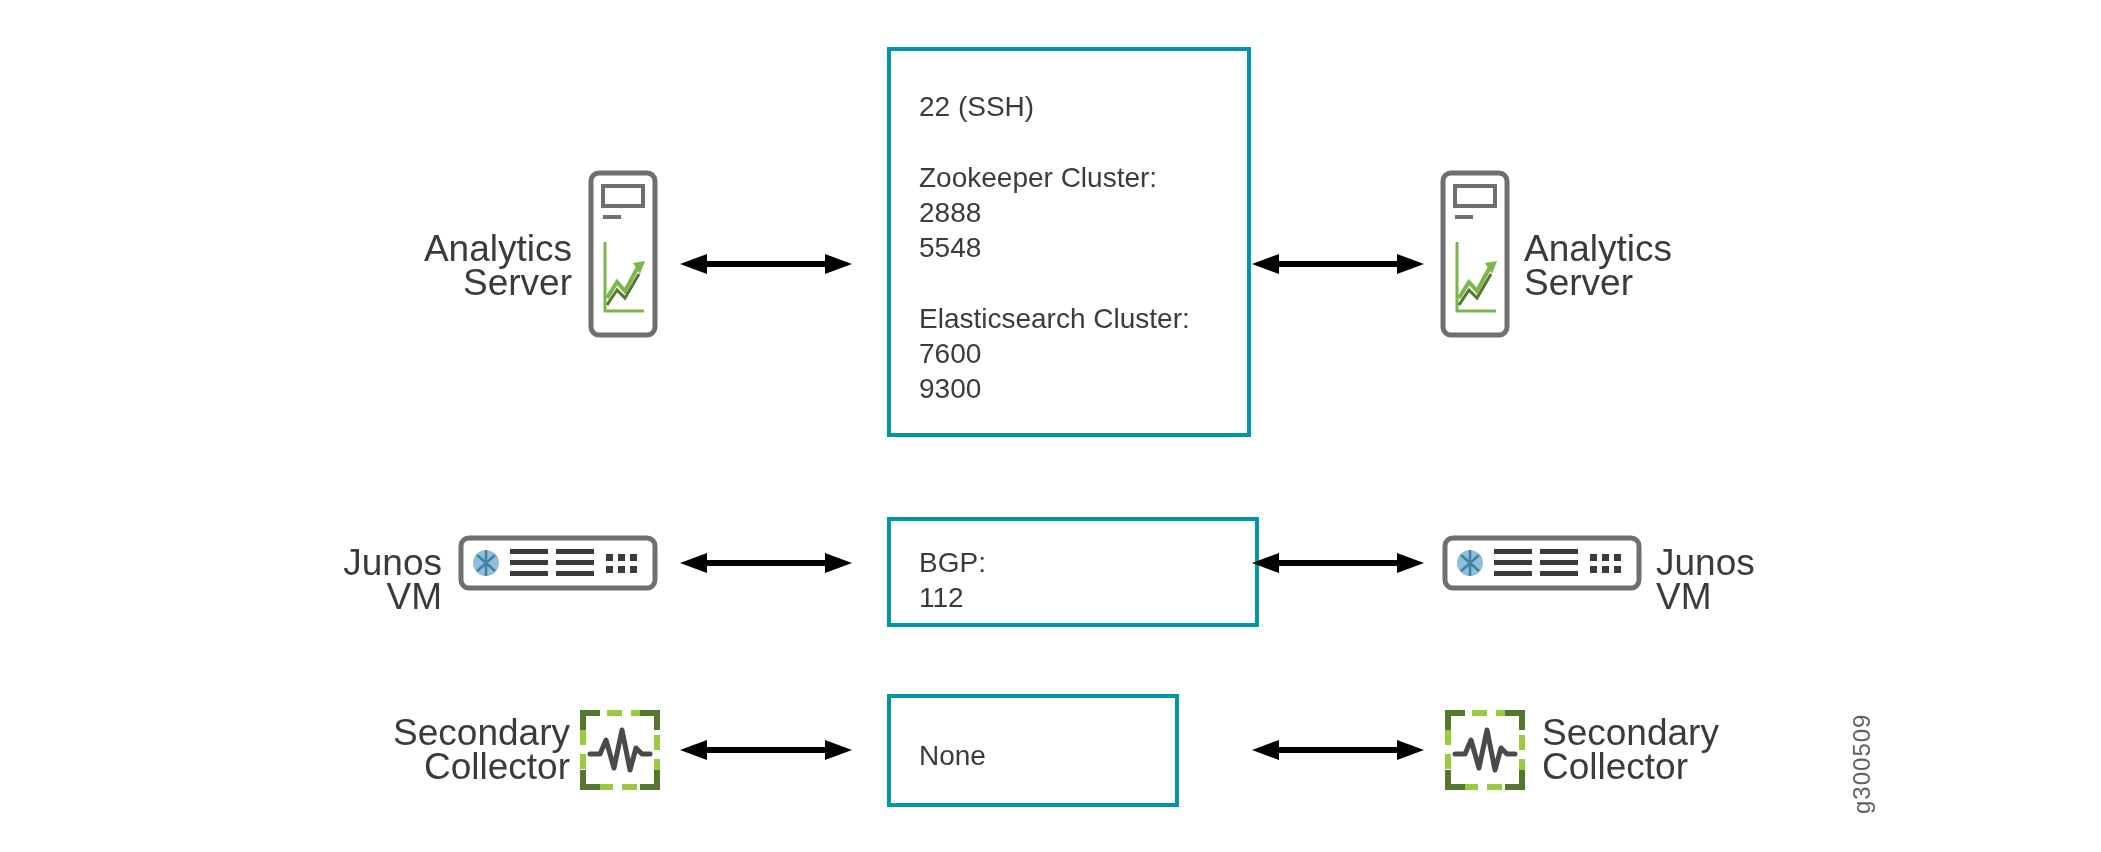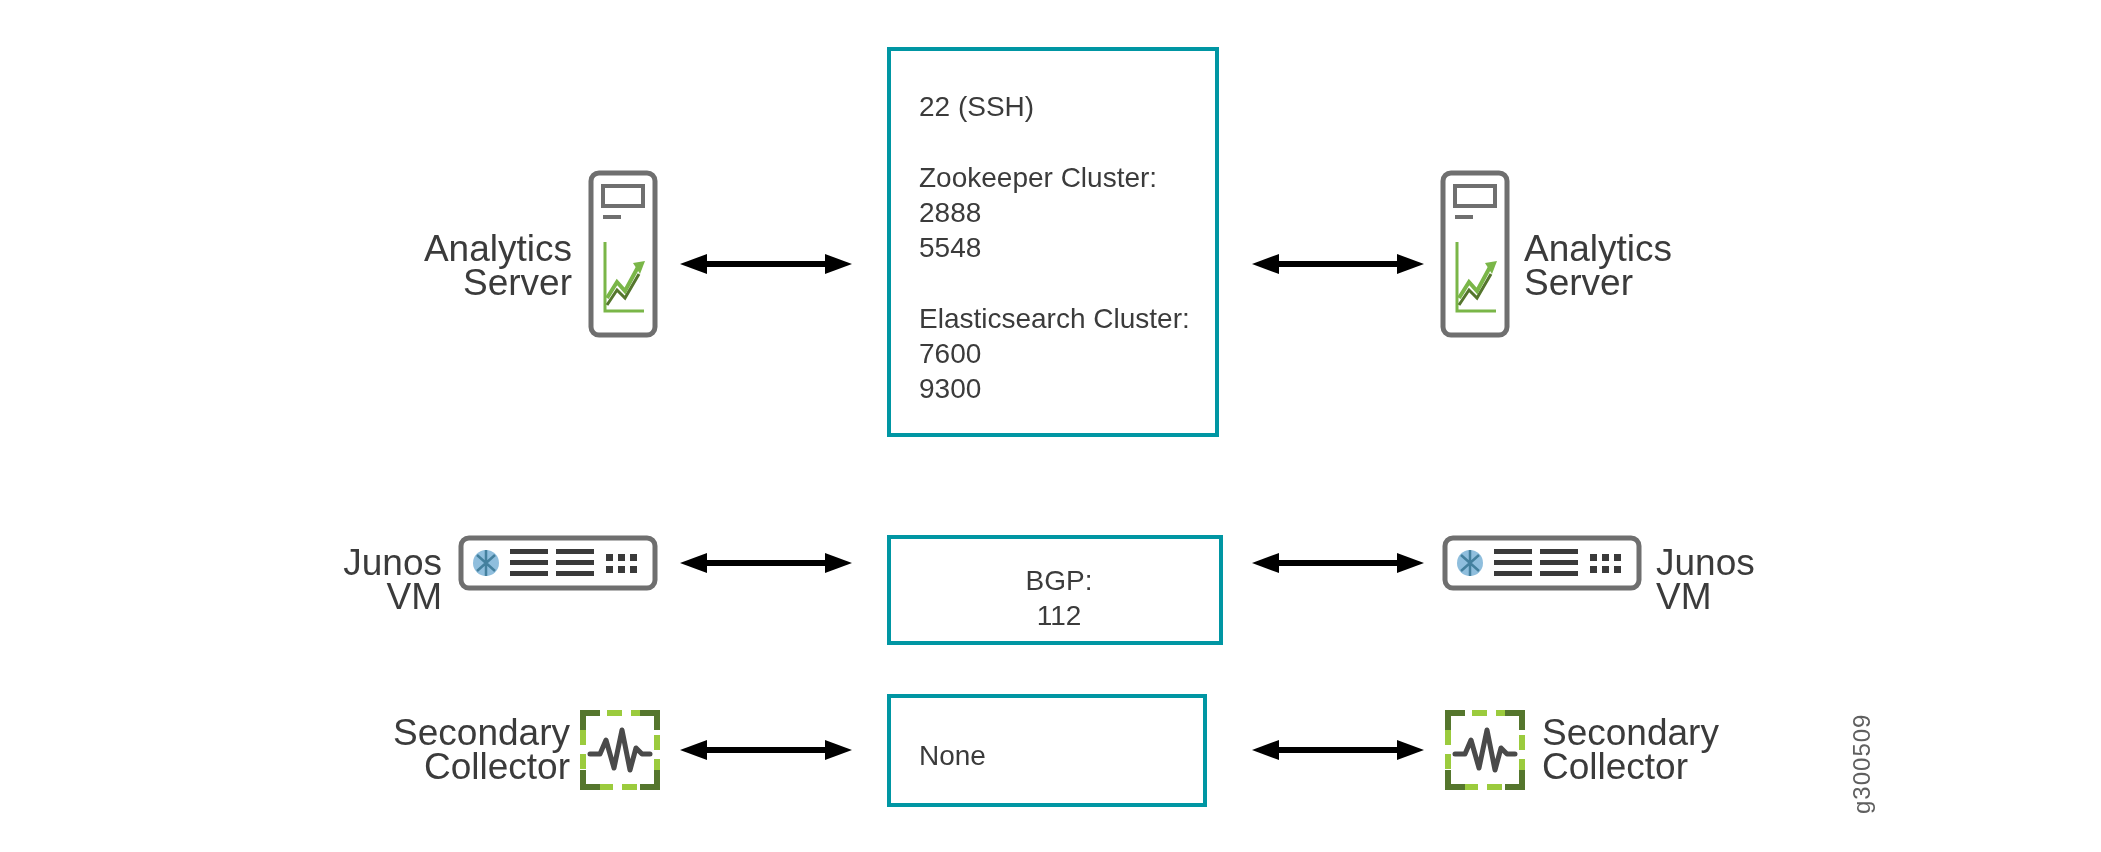--- a/index.html
+++ b/index.html
@@ -73,21 +73,21 @@
   </span>
 
   <span class="arrow" style="left:680px;top:250px;">
     <svg viewBox="0 0 172 28" xmlns="http://www.w3.org/2000/svg">
       <line x1="22" y1="14" x2="150" y2="14" stroke="#000000" stroke-width="6"></line>
       <polygon points="0,14 27,4 27,24" fill="#000000"></polygon>
       <polygon points="172,14 145,4 145,24" fill="#000000"></polygon>
     </svg>
   </span>
 
-  <div class="port-box" style="left:887px;top:47px;width:332px;height:390px;">
+  <div class="port-box" style="left:887px;top:47px;width:364px;height:390px;">
     <div class="port-line">22 (SSH)</div>
     <div class="port-line gap">Zookeeper Cluster:</div>
     <div class="port-line">2888</div>
     <div class="port-line">5548</div>
     <div class="port-line gap">Elasticsearch Cluster:</div>
     <div class="port-line">7600</div>
     <div class="port-line">9300</div>
   </div>
 
   <span class="arrow" style="left:1252px;top:250px;">
@@ -135,21 +135,21 @@
   </span>
 
   <span class="arrow" style="left:680px;top:549px;">
     <svg viewBox="0 0 172 28" xmlns="http://www.w3.org/2000/svg">
       <line x1="22" y1="14" x2="150" y2="14" stroke="#000000" stroke-width="6"></line>
       <polygon points="0,14 27,4 27,24" fill="#000000"></polygon>
       <polygon points="172,14 145,4 145,24" fill="#000000"></polygon>
     </svg>
   </span>
 
-  <div class="port-box mid" style="left:887px;top:535px;width:336px;height:110px;text-align:center;">
+  <div class="port-box mid" style="left:887px;top:517px;width:372px;height:110px;">
     <div class="port-line">BGP:</div>
     <div class="port-line">112</div>
   </div>
 
   <span class="arrow" style="left:1252px;top:549px;">
     <svg viewBox="0 0 172 28" xmlns="http://www.w3.org/2000/svg">
       <line x1="22" y1="14" x2="150" y2="14" stroke="#000000" stroke-width="6"></line>
       <polygon points="0,14 27,4 27,24" fill="#000000"></polygon>
       <polygon points="172,14 145,4 145,24" fill="#000000"></polygon>
     </svg>
@@ -191,21 +191,21 @@
   </span>
 
   <span class="arrow" style="left:680px;top:736px;">
     <svg viewBox="0 0 172 28" xmlns="http://www.w3.org/2000/svg">
       <line x1="22" y1="14" x2="150" y2="14" stroke="#000000" stroke-width="6"></line>
       <polygon points="0,14 27,4 27,24" fill="#000000"></polygon>
       <polygon points="172,14 145,4 145,24" fill="#000000"></polygon>
     </svg>
   </span>
 
-  <div class="port-box low" style="left:887px;top:694px;width:320px;height:113px;">
+  <div class="port-box low" style="left:887px;top:694px;width:292px;height:113px;">
     <div class="port-line">None</div>
   </div>
 
   <span class="arrow" style="left:1252px;top:736px;">
     <svg viewBox="0 0 172 28" xmlns="http://www.w3.org/2000/svg">
       <line x1="22" y1="14" x2="150" y2="14" stroke="#000000" stroke-width="6"></line>
       <polygon points="0,14 27,4 27,24" fill="#000000"></polygon>
       <polygon points="172,14 145,4 145,24" fill="#000000"></polygon>
     </svg>
   </span>

